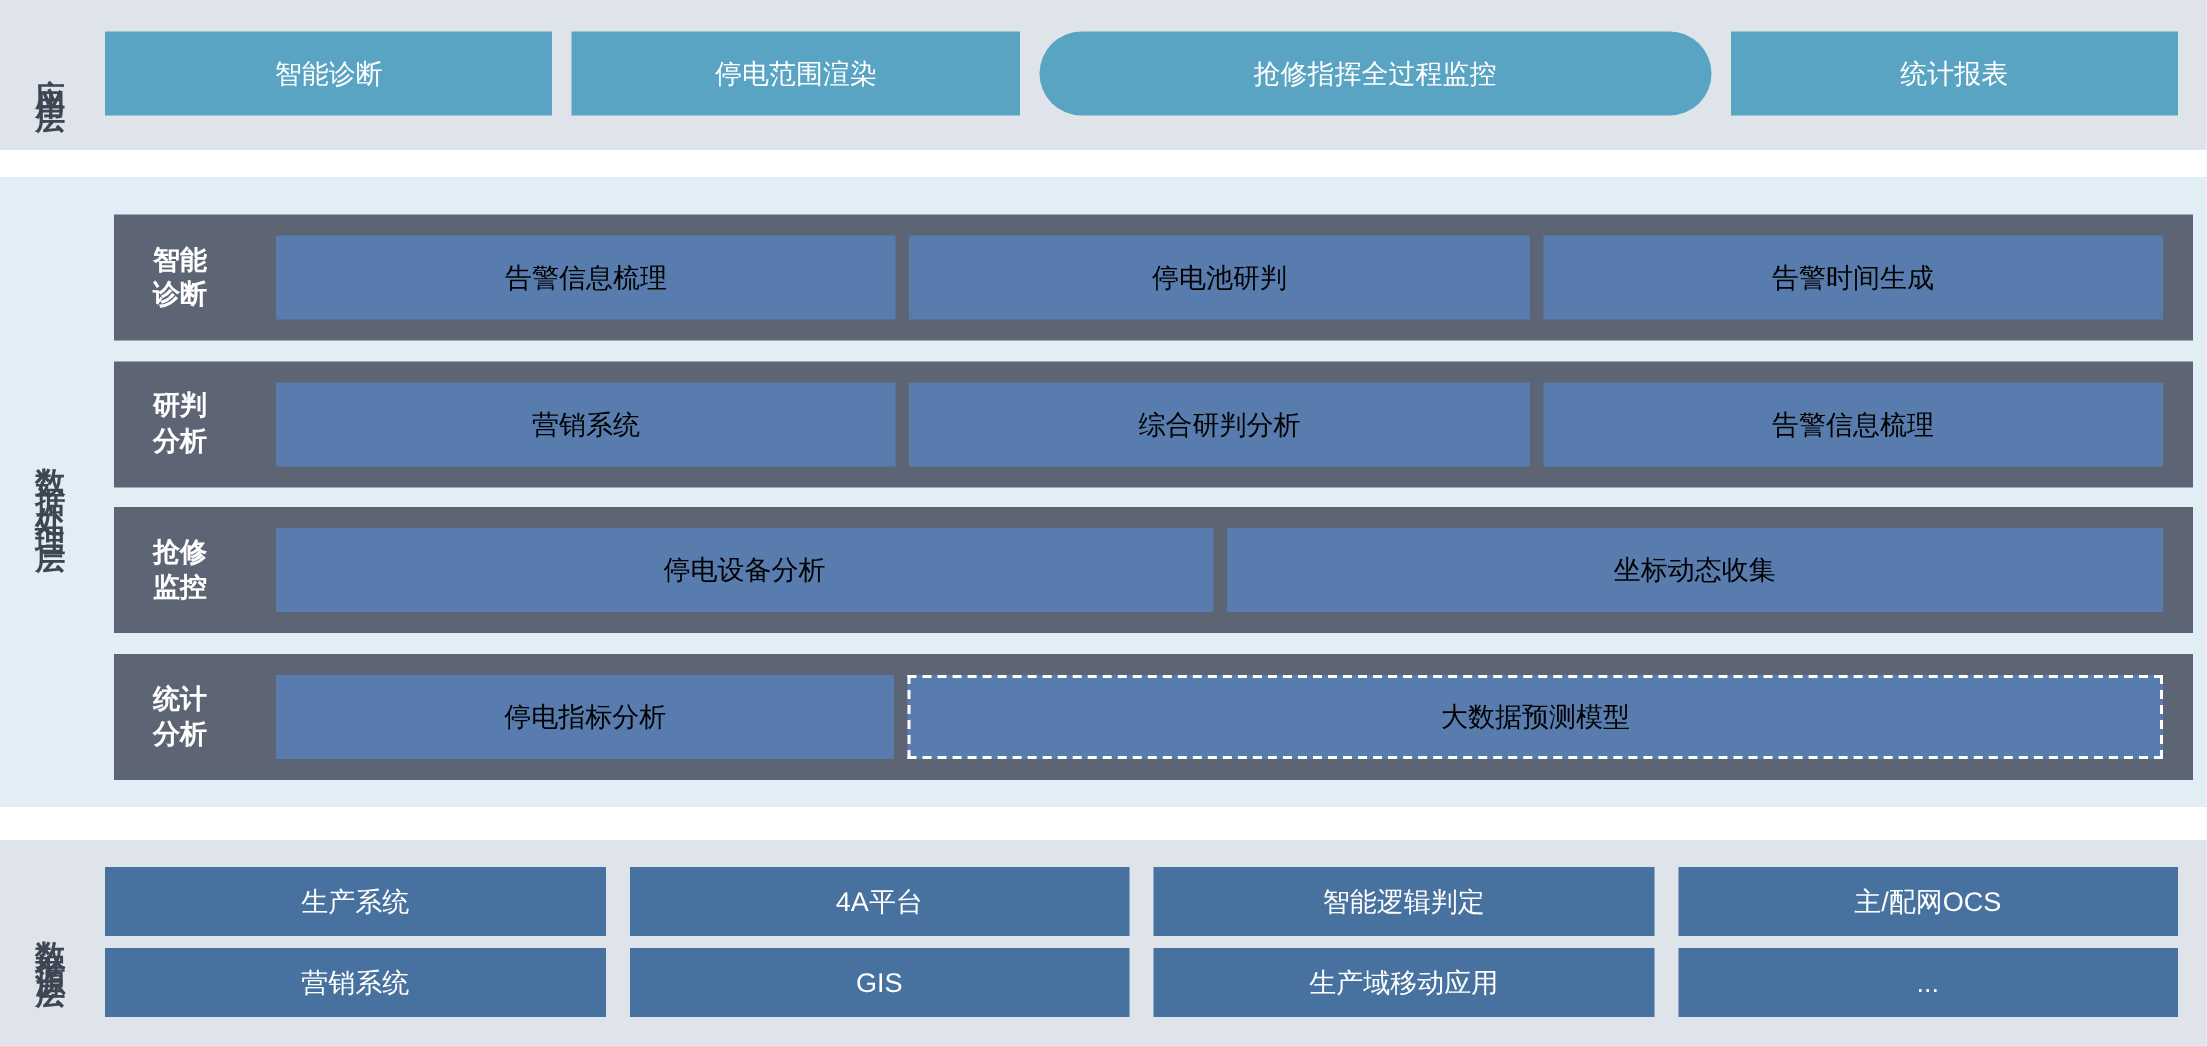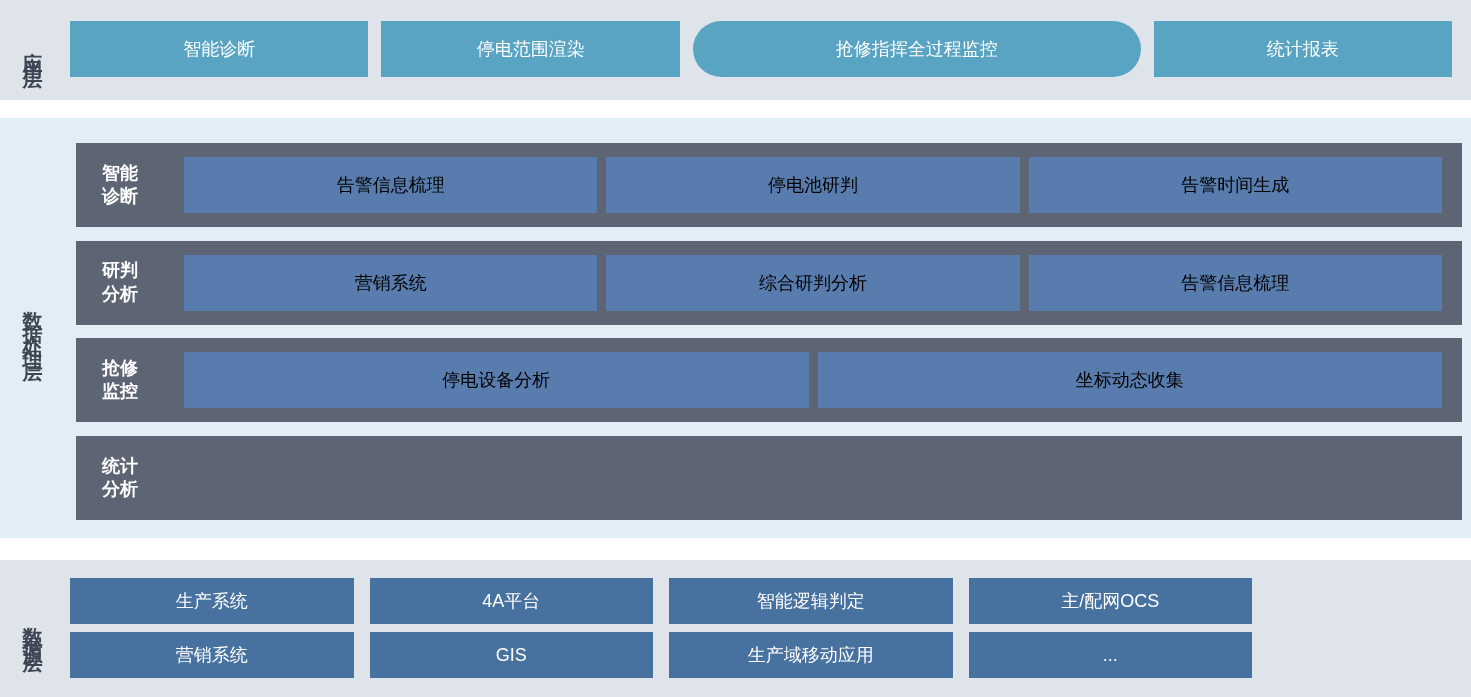--- a/index.html
+++ b/index.html
@@ -46,21 +46,21 @@
   .row-label span { display:block; }
   .row-boxes { flex:1; display:flex; gap:9px; padding-right:20px; height:56px; }
   .pbox {
     flex:1 1 0; background:#587cae; color:#000000; font-size:18px;
     display:flex; align-items:center; justify-content:center;
   }
   .pbox.dashed { flex:2.02 1 0; border:2px dashed #ffffff; box-sizing:border-box; }
 
   
   .src-rows {
-    position:absolute; left:70px; top:18px; width:1182px;
+    position:absolute; left:70px; top:18px; width:1382px;
     display:flex; flex-direction:column; gap:8px;
   }
   .src-row { height:46px; display:flex; gap:16px; }
   .sbox {
     flex:1 1 0; background:#47719f; color:#ffffff; font-size:18px;
     display:flex; align-items:center; justify-content:center;
   }
 </style>
 </head>
 <body>
@@ -112,20 +112,24 @@
         <div class="pbox">停电设备分析</div>
         <div class="pbox">坐标动态收集</div>
       </div>
     </div>
 
     <div class="proc-row">
       <div class="row-label">
         <span>统计</span>
         <span>分析</span>
       </div>
+      <div class="row-boxes">
+        <div class="pbox">停电指标分析</div>
+        <div class="pbox dashed">大数据预测模型</div>
+      </div>
     </div>
 
   </div>
 </div>
 
 <div class="section src-layer">
   <div class="vlabel">数据源层</div>
   <div class="src-rows">
     <div class="src-row">
       <div class="sbox">生产系统</div>

